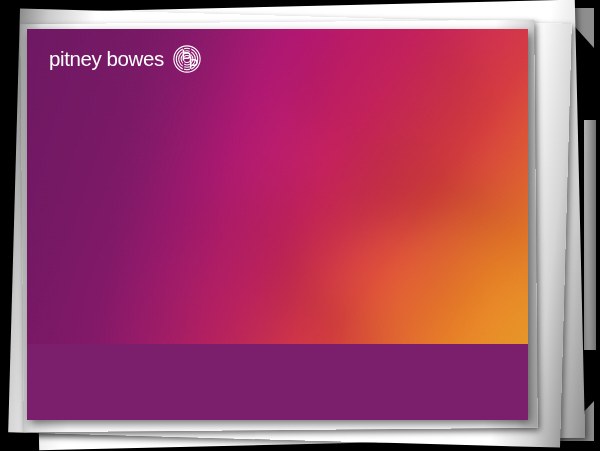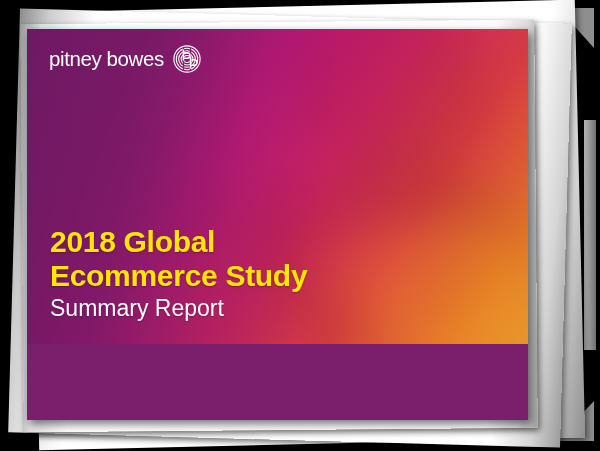--- a/index.html
+++ b/index.html
@@ -211,20 +211,15 @@
           <g fill="#ffffff">
             <rect x="22" y="10" width="3.4" height="26" rx="1"></rect>
             <rect x="38.6" y="26" width="3.4" height="28" rx="1"></rect>
             <path d="M25.4 16 h7.2 a8 8 0 0 1 0 16 h-7.2 v-3.4 h7.2 a4.6 4.6 0 0 0 0-9.2 h-7.2 z"></path>
             <path d="M42 32 h6.4 a8 8 0 0 1 0 16 H42 v-3.4 h6.4 a4.6 4.6 0 0 0 0-9.2 H42 z"></path>
           </g>
         </svg>
       </span>
     </div>
 
-    <div id="title-block">
-      <div class="title-line">2018 Global</div>
-      <div class="title-line">Ecommerce Study</div>
-      <div id="subtitle">Summary Report</div>
-    </div>
 
   </div>
 </div>
 
 </body></html>

